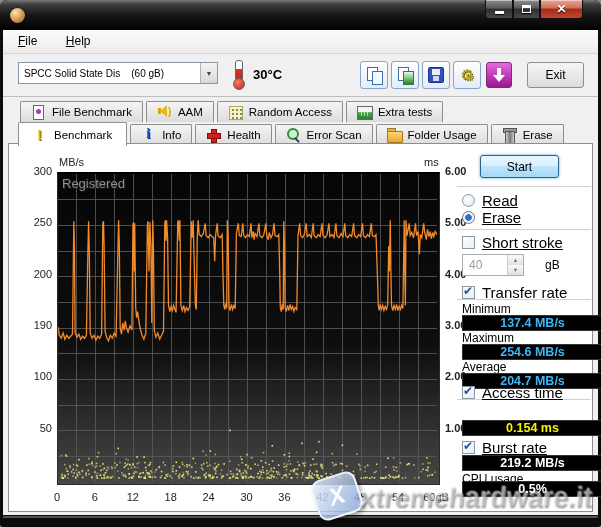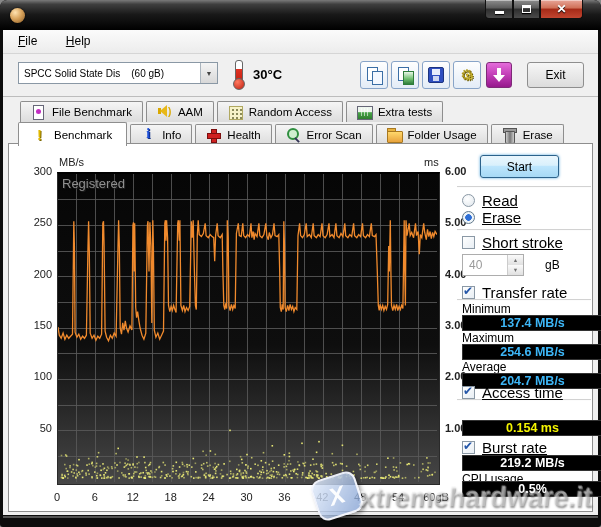--- a/index.html
+++ b/index.html
@@ -238,21 +238,21 @@
 
     <div class="content"></div>
   </div>
 
   <span class="axis-label" style="left:59px;top:156px">MB/s</span>
   <span class="axis-label" style="left:424px;top:156px">ms</span>
   <div id="ticks">
       <span class="tick left" style="left:20px;top:165px">300</span>
       <span class="tick left" style="left:20px;top:216.33333333333331px">250</span>
       <span class="tick left" style="left:20px;top:267.6666666666667px">200</span>
-      <span class="tick left" style="left:20px;top:319px">150</span>
+      <span class="tick left" style="left:20px;top:319px">190</span>
       <span class="tick left" style="left:20px;top:370.33333333333337px">100</span>
       <span class="tick left" style="left:20px;top:421.6666666666667px">50</span>
       <span class="tick right" style="left:445px;top:165px">6.00</span>
       <span class="tick right" style="left:445px;top:216.33333333333331px">5.00</span>
       <span class="tick right" style="left:445px;top:267.6666666666667px">4.00</span>
       <span class="tick right" style="left:445px;top:319px">3.00</span>
       <span class="tick right" style="left:445px;top:370.33333333333337px">2.00</span>
       <span class="tick right" style="left:445px;top:421.6666666666667px">1.00</span>
       <span class="tick bottom" style="left:40px;top:491px">0</span>
       <span class="tick bottom" style="left:77.9px;top:491px">6</span>

